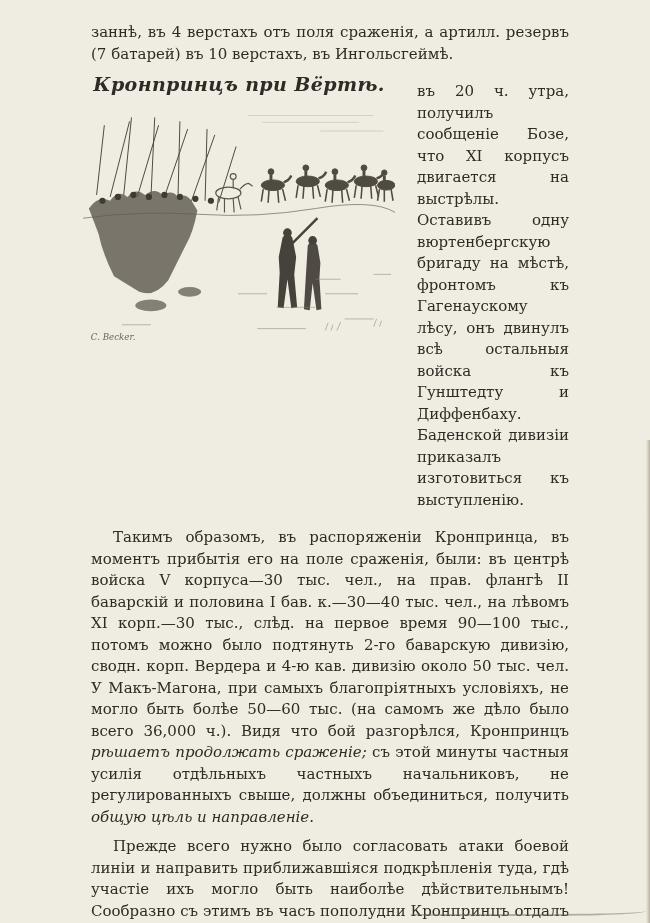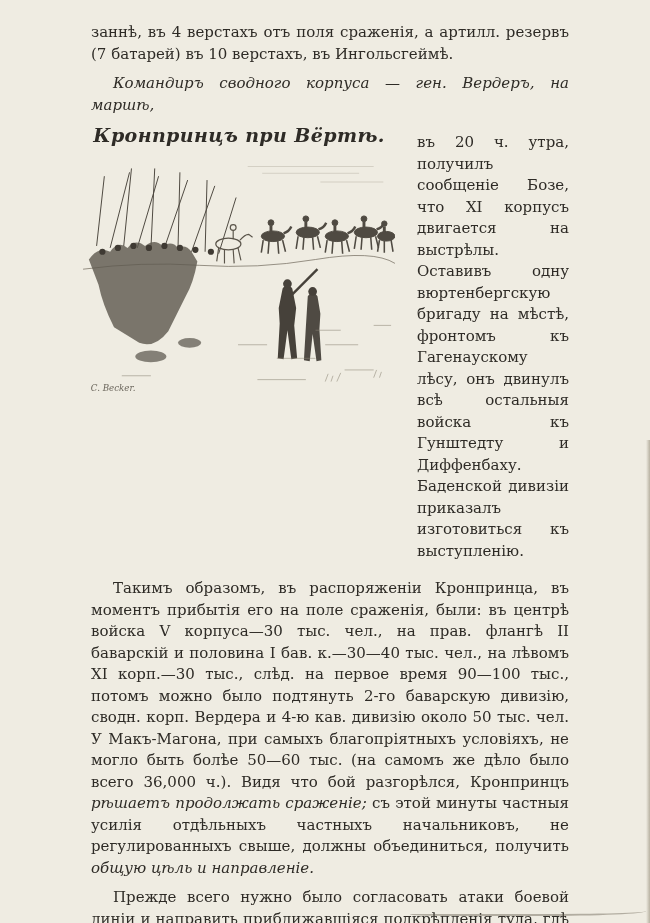--- a/index.html
+++ b/index.html
@@ -37,21 +37,20 @@
 </head>
 <body>
 
 <div class="page">
 
 
   <div class="body">
 
     <p class="para noindent"><span>заннѣ, въ 4 верстахъ отъ поля сраженія, а артилл. резервъ (7 батарей) въ 10 верстахъ, въ Ингольсгеймѣ.</span></p>
 
-    <p class="para indent italic"><span>Командиръ сводного корпуса — ген. Вердеръ, на маршѣ,</span></p>
 
     <div class="fig-row">
 
       <figure class="figure">
         <figcaption class="caption">Кронпринцъ при Вёртѣ.</figcaption>
         <svg class="engraving" viewBox="0 0 322 256" width="312" height="248" aria-hidden="true">
 
           <g stroke="#8a8475" stroke-width="0.7" opacity="0.4">
             <path d="M170 16 H300 M185 23 H285 M245 32 H310" fill="none"></path>
           </g>

